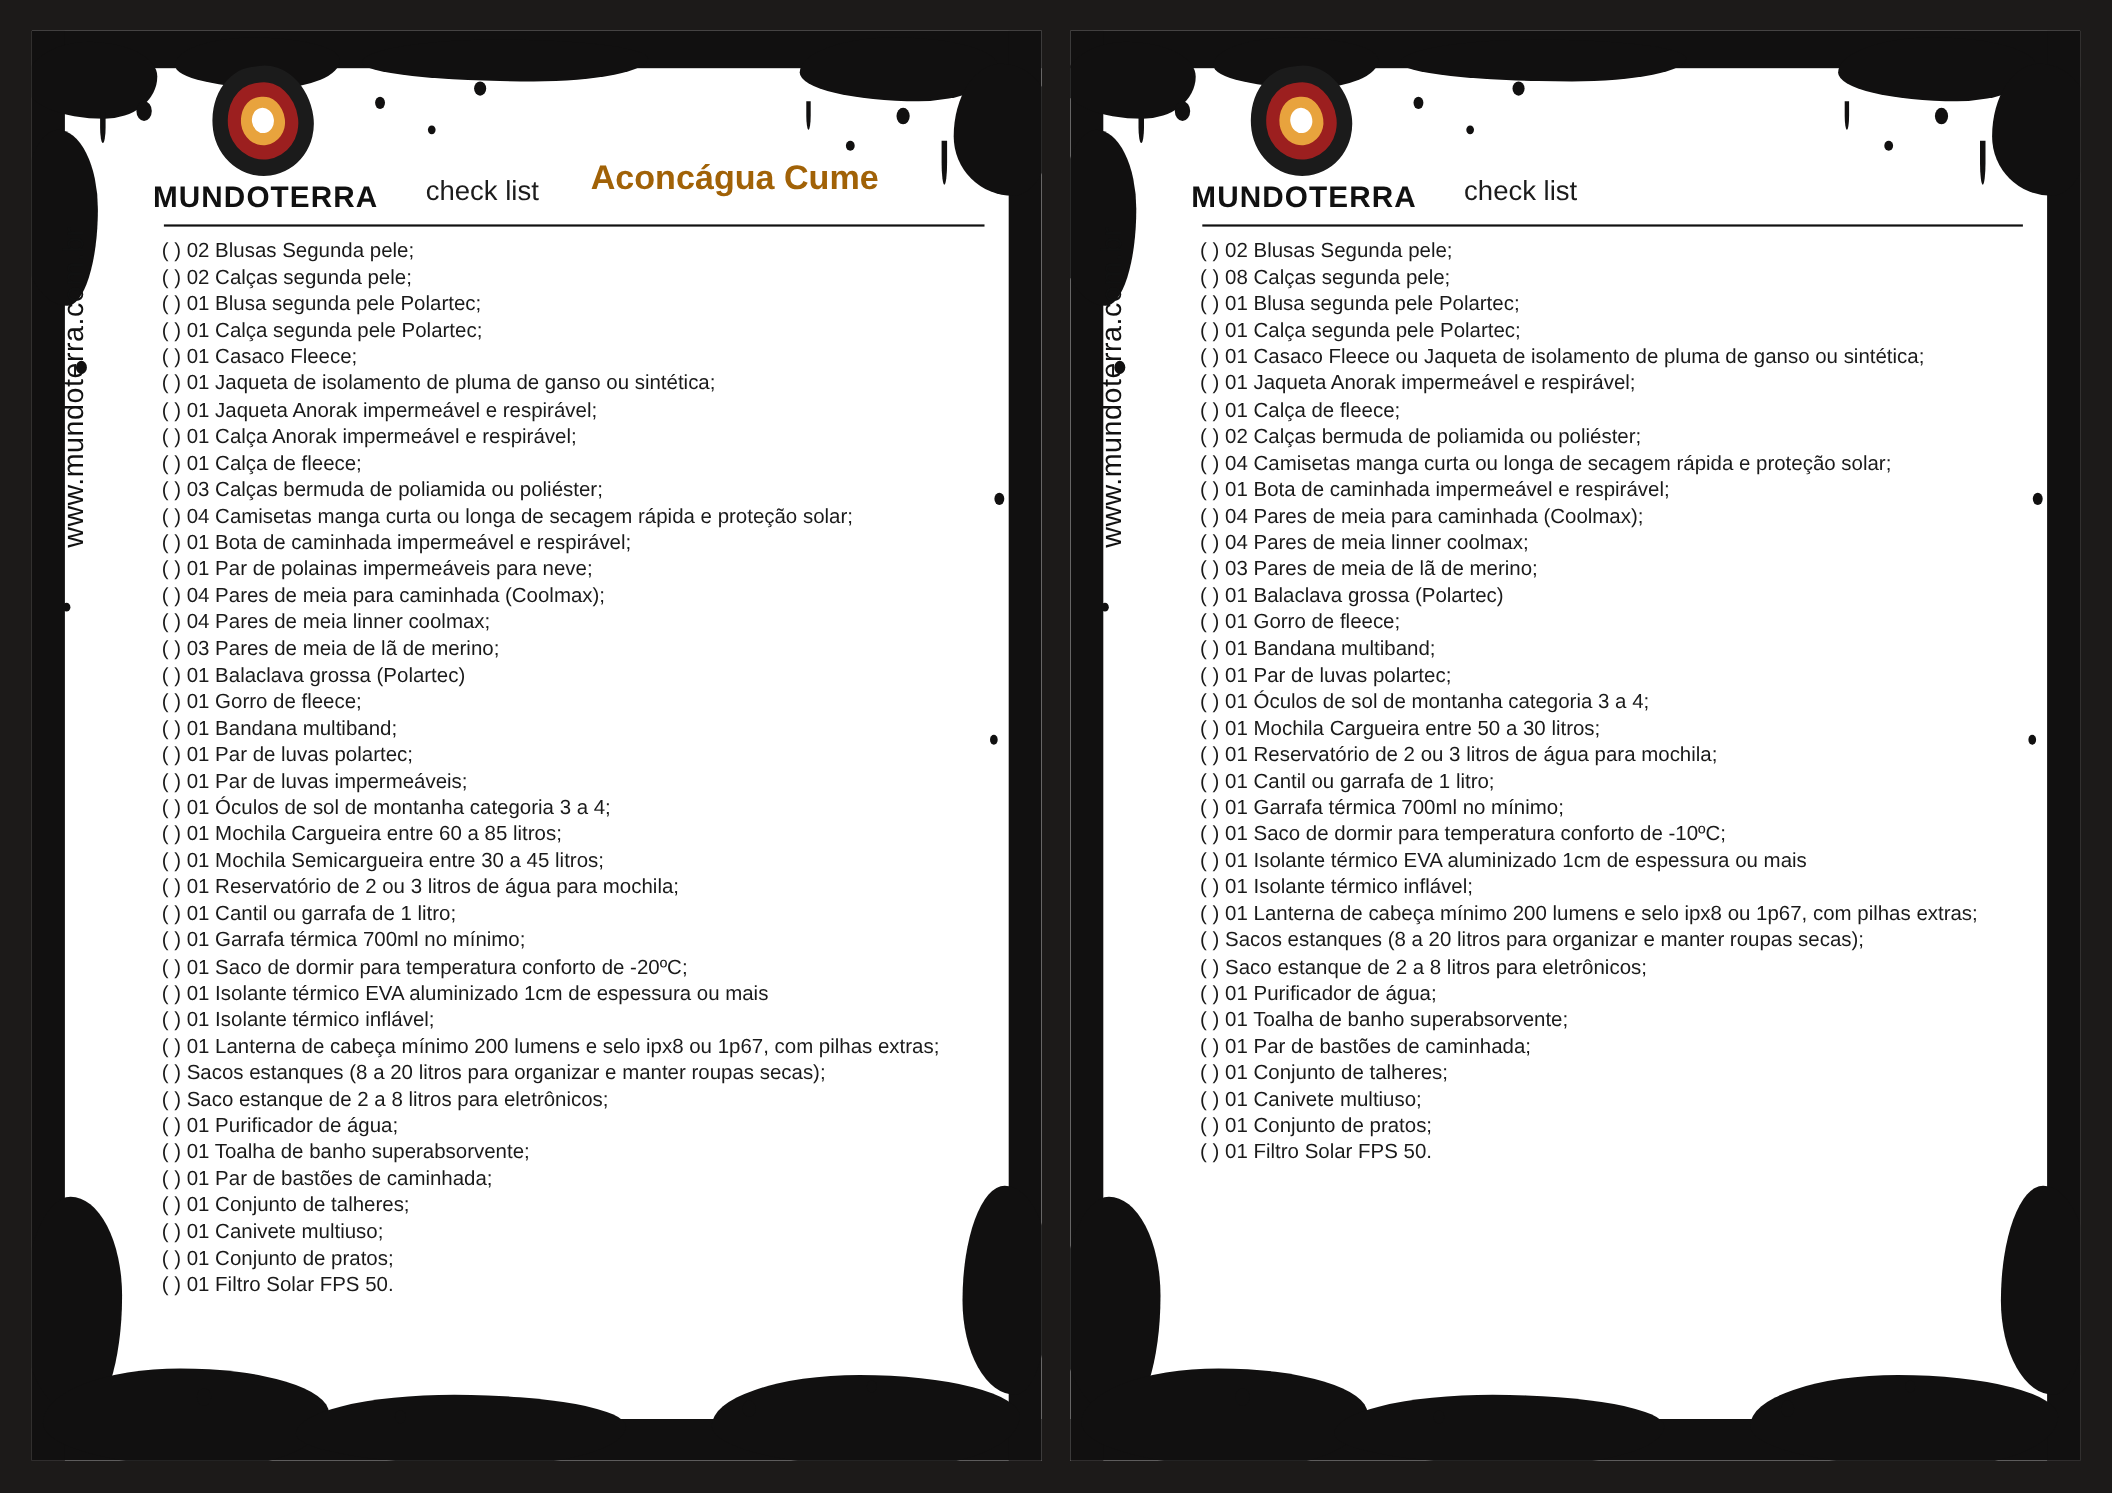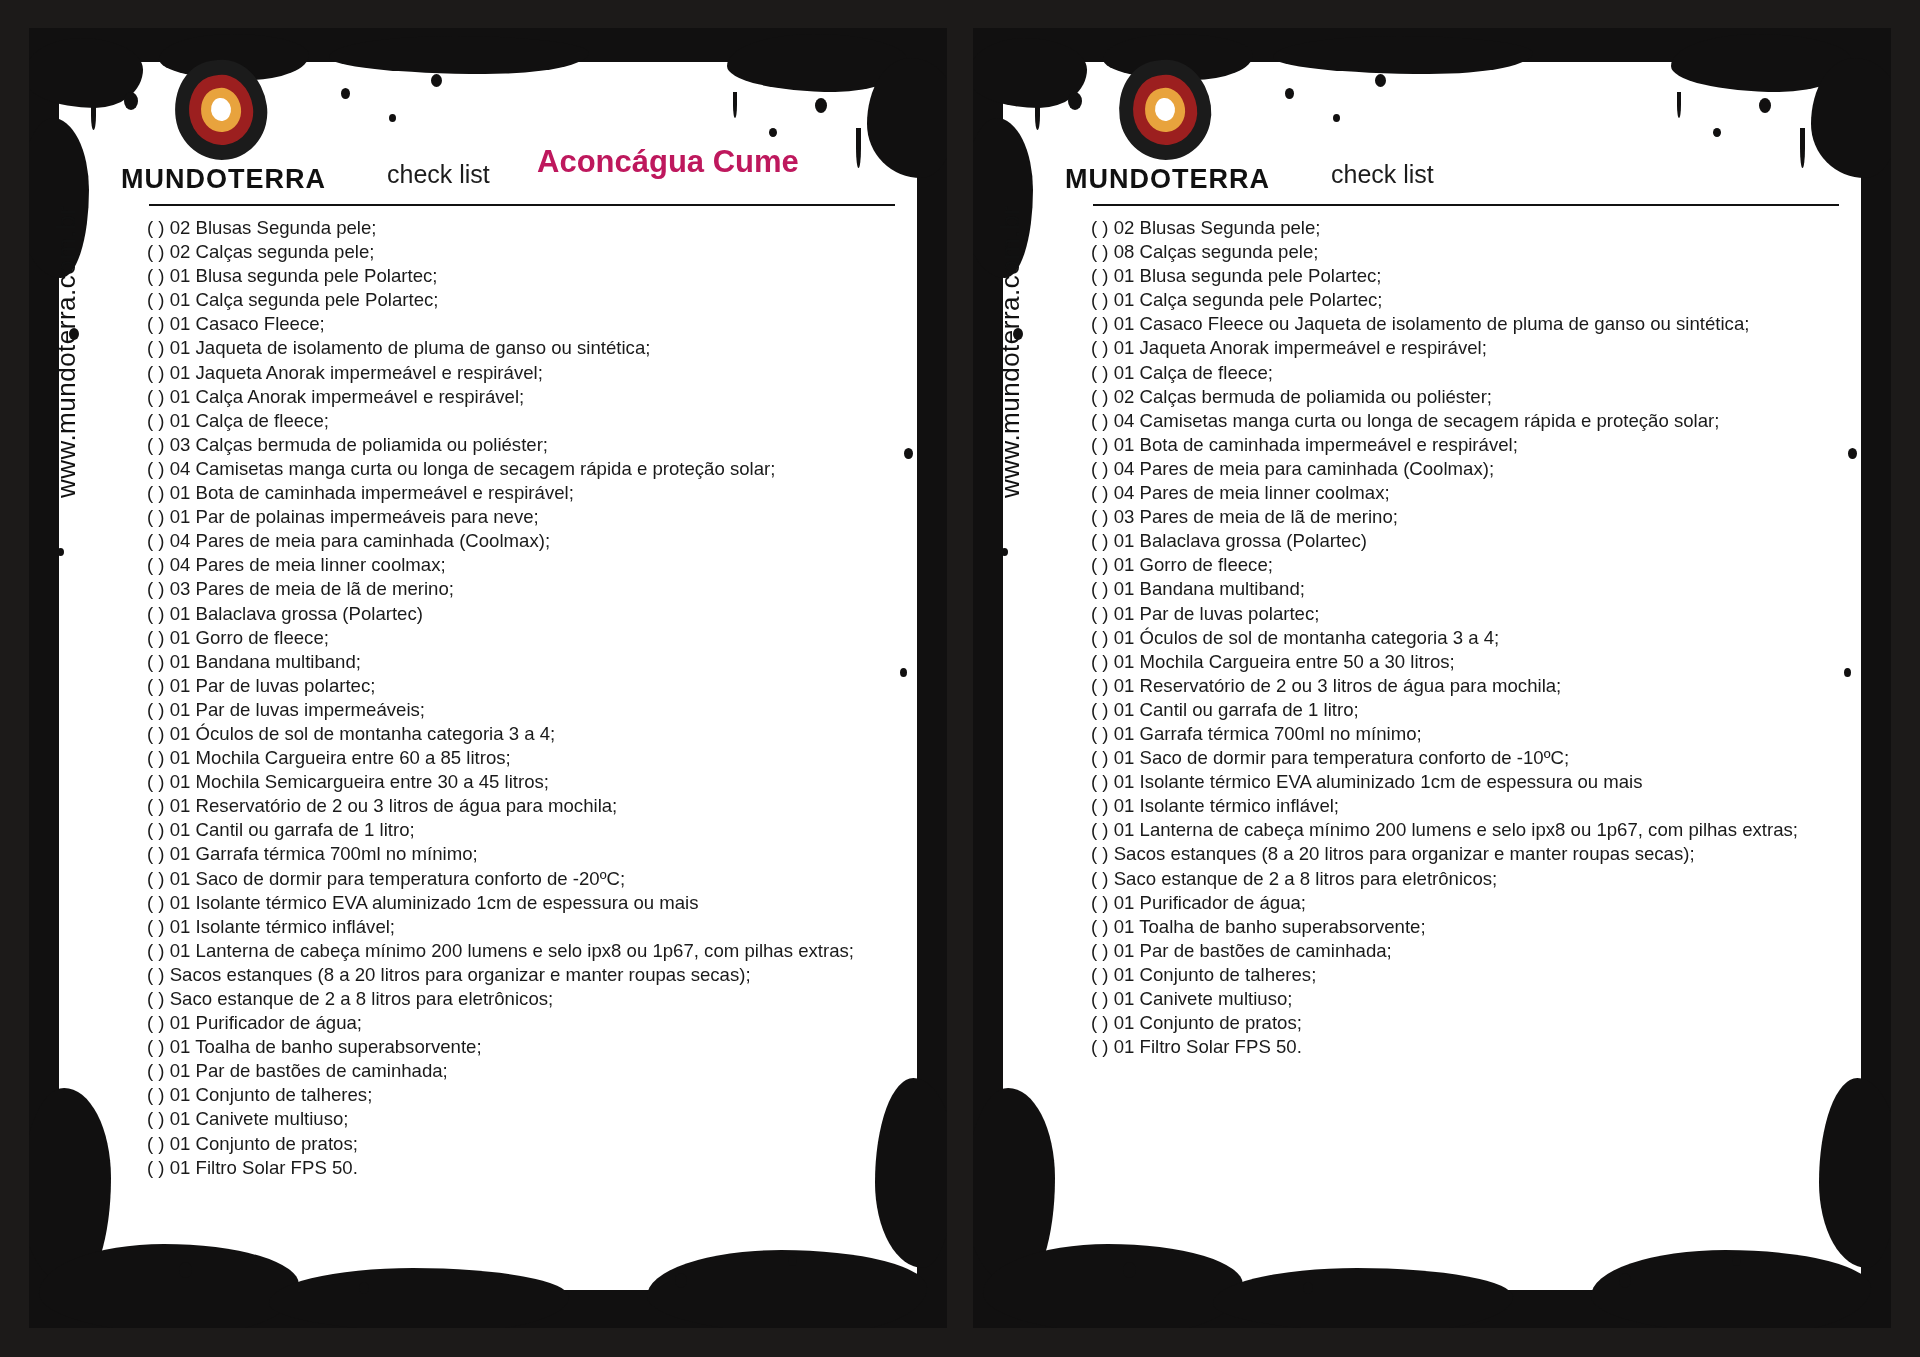--- a/index.html
+++ b/index.html
@@ -86,21 +86,21 @@
 
   .header {
     position: absolute;
     left: 58px;
     right: 40px;
     top: 24px;
     height: 150px;
   }
   .logo {
     position: absolute;
-    left: 34px;
+    left: 52px;
     top: 8px;
     width: 200px;
   }
   .logo-mark {
     width: 92px;
     height: 100px;
     margin: 0 auto;
     position: relative;
   }
   .logo-mark .ring-out {
@@ -154,21 +154,21 @@
     font-size: 25px;
     color: #1c1c1c;
     font-family: "Liberation Sans", sans-serif;
   }
   .doc-title {
     position: absolute;
     left: 450px;
     top: 92px;
     font-size: 31px;
     font-weight: bold;
-    color: #be185d;
+    color: #a16207;
     font-family: "Liberation Sans", sans-serif;
     white-space: nowrap;
   }
   .rule {
     position: absolute;
     left: 62px;
     right: 12px;
     top: 152px;
     height: 2px;
     background: #111;

